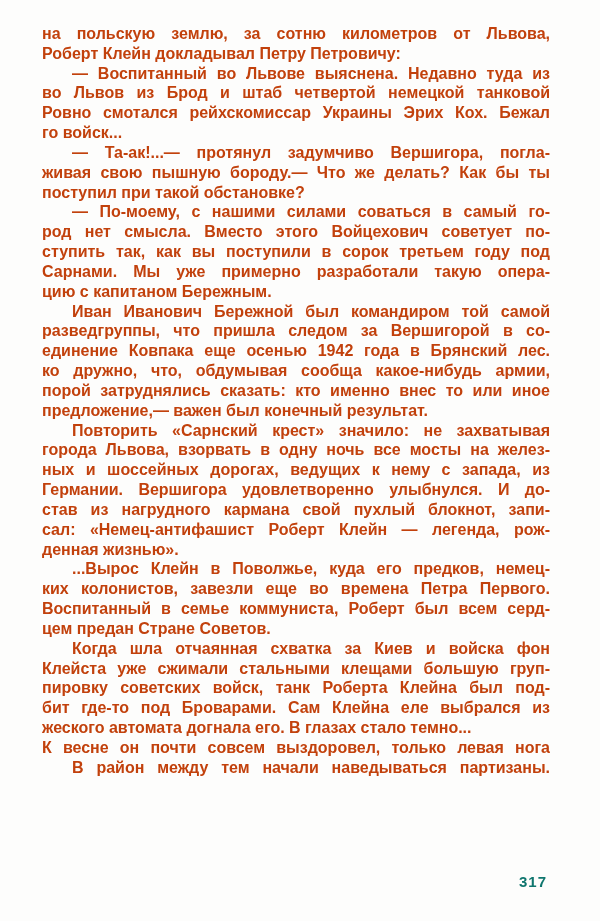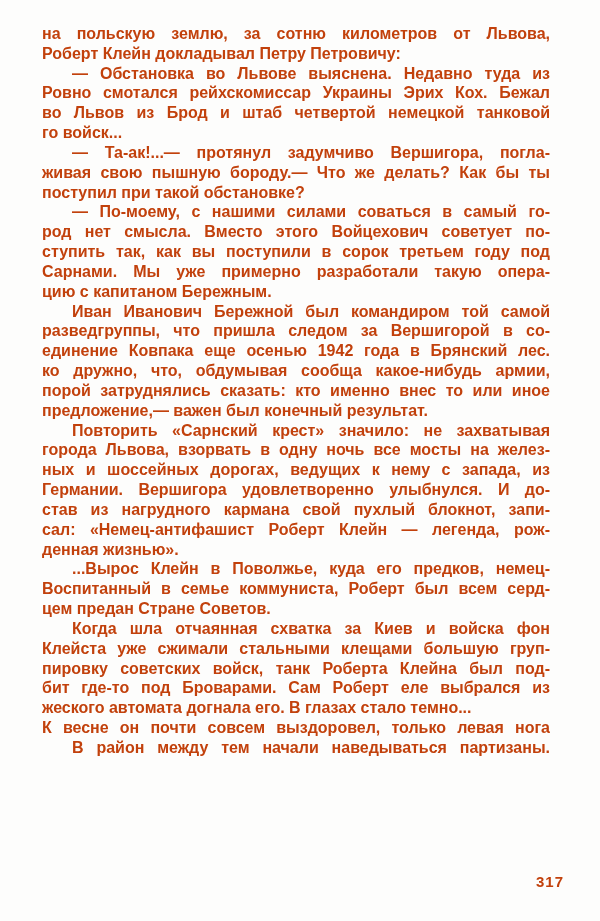--- a/index.html
+++ b/index.html
@@ -42,40 +42,40 @@
   }
   .line.indent {
     text-indent: 30px;
   }
   .line.line-end {
     text-align-last: left;
   }
   .page-number {
     position: absolute;
     top: 873px;
-    right: 36px;
+    right: 53px;
     font-size: 15px;
     font-weight: bold;
-    color: #c2410c;
+    color: #0f766e;
     letter-spacing: 1px;
   }
 </style>
 </head>
 <body>
 
 <div class="book-page">
   <div class="text-block">
       <div class="para">
         <div class="line">на польскую землю, за сотню километров от Львова,</div>
         <div class="line line-end">Роберт Клейн докладывал Петру Петровичу:</div>
       </div>
       <div class="para">
-        <div class="line indent">— Обстановка во Львове выяснена. Недавно туда из</div>
+        <div class="line indent">— Воспитанный во Львове выяснена. Недавно туда из</div>
+        <div class="line">во Львов из Брод и штаб четвертой немецкой танковой</div>
         <div class="line">Ровно смотался рейхскомиссар Украины Эрих Кох. Бежал</div>
-        <div class="line">во Львов из Брод и штаб четвертой немецкой танковой</div>
         <div class="line line-end">го войск...</div>
       </div>
       <div class="para">
         <div class="line indent">— Та-ак!...— протянул задумчиво Вершигора, погла-</div>
         <div class="line">живая свою пышную бороду.— Что же делать? Как бы ты</div>
         <div class="line line-end">поступил при такой обстановке?</div>
       </div>
       <div class="para">
         <div class="line indent">— По-моему, с нашими силами соваться в самый го-</div>
         <div class="line">род нет смысла. Вместо этого Войцехович советует по-</div>
@@ -95,28 +95,29 @@
         <div class="line indent">Повторить «Сарнский крест» значило: не захватывая</div>
         <div class="line">города Львова, взорвать в одну ночь все мосты на желез-</div>
         <div class="line">ных и шоссейных дорогах, ведущих к нему с запада, из</div>
         <div class="line">Германии. Вершигора удовлетворенно улыбнулся. И до-</div>
         <div class="line">став из нагрудного кармана свой пухлый блокнот, запи-</div>
         <div class="line">сал: «Немец-антифашист Роберт Клейн — легенда, рож-</div>
         <div class="line line-end">денная жизнью».</div>
       </div>
       <div class="para">
         <div class="line indent">...Вырос Клейн в Поволжье, куда его предков, немец-</div>
+        <div class="line">ких колонистов, завезли еще во времена Петра Первого.</div>
         <div class="line">Воспитанный в семье коммуниста, Роберт был всем серд-</div>
         <div class="line line-end">цем предан Стране Советов.</div>
       </div>
       <div class="para">
         <div class="line indent">Когда шла отчаянная схватка за Киев и войска фон</div>
         <div class="line">Клейста уже сжимали стальными клещами большую груп-</div>
         <div class="line">пировку советских войск, танк Роберта Клейна был под-</div>
-        <div class="line">бит где-то под Броварами. Сам Роберт еле выбрался из</div>
+        <div class="line">бит где-то под Броварами. Сам Клейна еле выбрался из</div>
         <div class="line line-end">жеского автомата догнала его. В глазах стало темно...</div>
       </div>
       <div class="para">
         <div class="line">К весне он почти совсем выздоровел, только левая нога</div>
       </div>
       <div class="para">
         <div class="line indent">В район между тем начали наведываться партизаны.</div>
       </div>
     </div>
   <div class="page-number">317</div>

